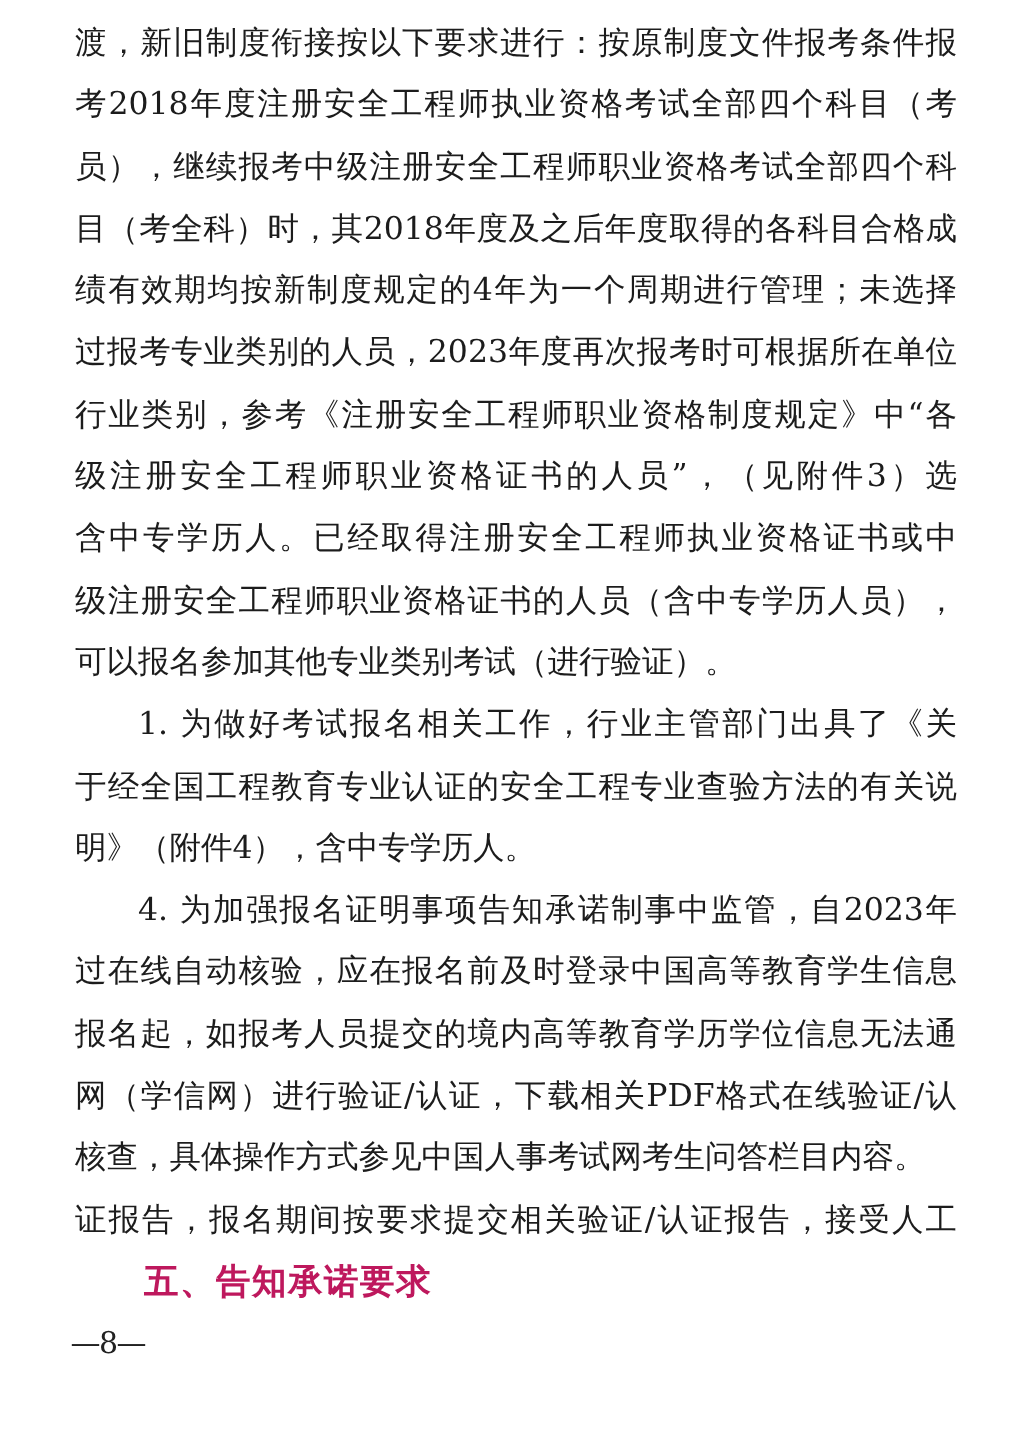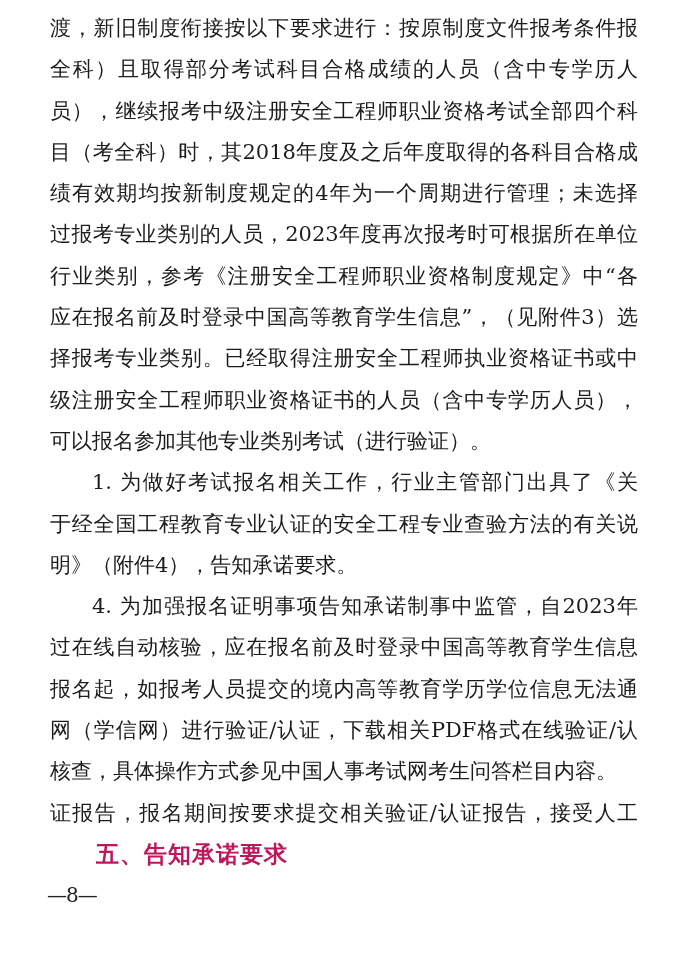--- a/index.html
+++ b/index.html
@@ -63,35 +63,35 @@
   }
 </style>
 </head>
 <body>
 
 <div class="page">
   <div class="doc-body">
 
   <div class="paragraph">
         <div class="line justify">渡，新旧制度衔接按以下要求进行：按原制度文件报考条件报</div>
-        <div class="line justify">全科）且取得部分考试科目合格成绩的人员（含中专学历人</div>
+        <div class="line justify">考2018年度注册安全工程师执业资格考试全部四个科目（考</div>
         <div class="line justify">员），继续报考中级注册安全工程师职业资格考试全部四个科</div>
         <div class="line justify">目（考全科）时，其2018年度及之后年度取得的各科目合格成</div>
         <div class="line justify">绩有效期均按新制度规定的4年为一个周期进行管理；未选择</div>
         <div class="line justify">过报考专业类别的人员，2023年度再次报考时可根据所在单位</div>
         <div class="line justify">行业类别，参考《注册安全工程师职业资格制度规定》中“各</div>
-        <div class="line justify">应在报名前及时登录中国高等教育学生信息”，（见附件3）选</div>
-        <div class="line justify">择报考专业类别。已经取得注册安全工程师执业资格证书或中</div>
+        <div class="line justify">级注册安全工程师职业资格证书的人员”，（见附件3）选</div>
+        <div class="line justify">含中专学历人。已经取得注册安全工程师执业资格证书或中</div>
         <div class="line justify">级注册安全工程师职业资格证书的人员（含中专学历人员），</div>
         <div class="line">可以报名参加其他专业类别考试（进行验证）。</div>
       </div>
       <div class="paragraph">
         <div class="line justify indent">1. 为做好考试报名相关工作，行业主管部门出具了《关</div>
         <div class="line justify">于经全国工程教育专业认证的安全工程专业查验方法的有关说</div>
-        <div class="line">明》（附件4），告知承诺要求。</div>
+        <div class="line">明》（附件4），含中专学历人。</div>
       </div>
       <div class="paragraph">
         <div class="line justify indent">4. 为加强报名证明事项告知承诺制事中监管，自2023年</div>
         <div class="line justify">过在线自动核验，应在报名前及时登录中国高等教育学生信息</div>
         <div class="line justify">报名起，如报考人员提交的境内高等教育学历学位信息无法通</div>
         <div class="line justify">网（学信网）进行验证/认证，下载相关PDF格式在线验证/认</div>
         <div class="line">核查，具体操作方式参见中国人事考试网考生问答栏目内容。</div>
         <div class="line justify">证报告，报名期间按要求提交相关验证/认证报告，接受人工</div>
       </div>
     </div>

